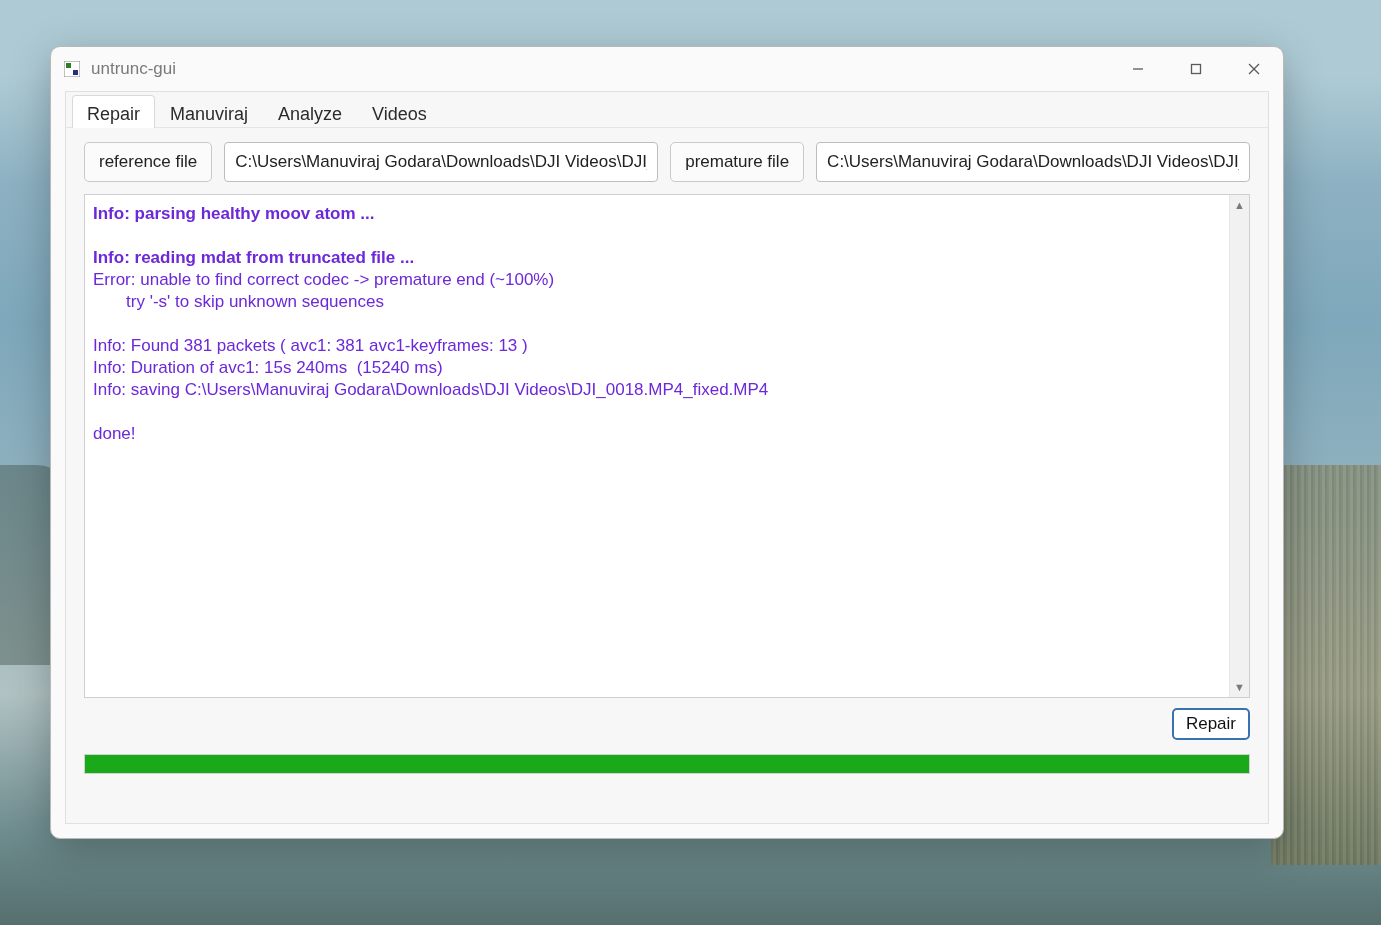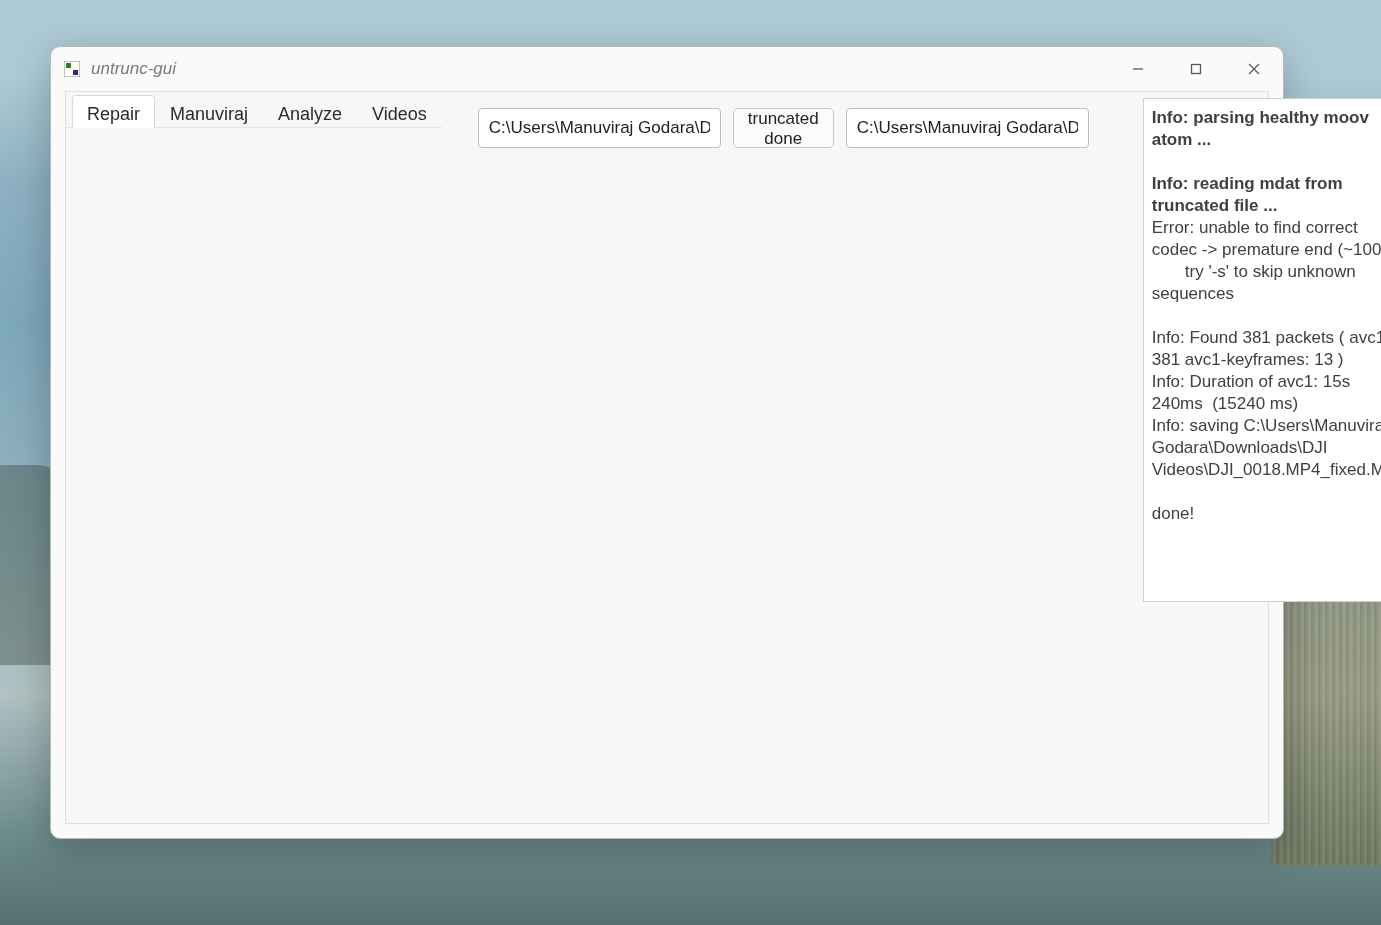--- a/index.html
+++ b/index.html
@@ -35,21 +35,20 @@
     border-radius: 10px;
     box-shadow: 0 10px 40px rgba(0,0,0,0.25);
     display: flex; flex-direction: column;
   }
 
   .titlebar {
     height: 44px;
     display: flex; align-items: center;
     padding-left: 12px;
     color: #7a7a7a;
-    font-style: italic;
   }
   .titlebar .app-icon {
     width: 18px; height: 18px; margin-right: 10px;
     display: inline-flex; align-items: center; justify-content: center;
   }
   .titlebar .title { font-size: 17px; }
   .win-controls {
     margin-left: auto;
     display: flex;
   }
@@ -61,23 +60,22 @@
     border: none;
     cursor: default;
   }
   .win-btn.close { border-top-right-radius: 10px; }
 
   .client {
     margin: 0 14px 14px 14px;
     background: #f7f7f7;
     border: 1px solid #e0e0e0;
     flex: 1;
-    display: flex; 
+    display: flex; flex-direction: column;
     padding: 2px 0 10px 0;
-    gap: 18px;
   }
 
   .tabs {
     display: flex;
     padding-left: 6px;
     height: 34px;
     border-bottom: 1px solid #e5e5e5;
   }
   .tab {
     padding: 5px 14px 0 14px;
@@ -130,21 +128,21 @@
     background: #ffffff;
     height: 504px;
     position: relative;
     display: flex;
   }
   .log {
     flex: 1;
     padding: 8px 10px 8px 8px;
     font-size: 17px;
     line-height: 22px;
-    color: #404040;
+    color: #6d28d9;
     white-space: pre-wrap;
     overflow: hidden;
     font-family: "Segoe UI", Tahoma, sans-serif;
   }
   .log .bold { font-weight: 600; }
   .scrollbar {
     width: 20px;
     background: #f1f1f1;
     display: flex; flex-direction: column; justify-content: space-between;
     border-left: 1px solid #e6e6e6;
@@ -221,22 +219,23 @@
   <div class="client">
 
     <div class="tabs">
       <button class="tab active">Repair</button>
       <button class="tab">Manuviraj</button>
       <button class="tab">Analyze</button>
       <button class="tab">Videos</button>
     </div>
 
     <div class="file-row">
+      <button class="file-btn">reference file</button>
       <input class="file-input" type="text" value="C:\Users\Manuviraj Godara\Downloads\DJI Videos\DJI_00" style="">
-      <button class="file-btn">truncated done</button>
+      <button class="file-btn">premature file</button>
       <input class="file-input" type="text" value="C:\Users\Manuviraj Godara\Downloads\DJI Videos\DJI_00" style="">
     </div>
 
     <div class="log-wrap">
       <div class="log" id="log"><div class="bold">Info: parsing healthy moov atom ...</div><div>&nbsp;</div><div class="bold">Info: reading mdat from truncated file ...</div><div>Error: unable to find correct codec -&gt; premature end (~100%)</div><div>       try '-s' to skip unknown sequences</div><div>&nbsp;</div><div>Info: Found 381 packets ( avc1: 381 avc1-keyframes: 13 )</div><div>Info: Duration of avc1: 15s 240ms  (15240 ms)</div><div>Info: saving C:\Users\Manuviraj Godara\Downloads\DJI Videos\DJI_0018.MP4_fixed.MP4</div><div>&nbsp;</div><div>done!</div></div>
       <div class="scrollbar">
         <div class="scroll-arrow">▲</div>
         <div class="scroll-arrow">▼</div>
       </div>
     </div>

